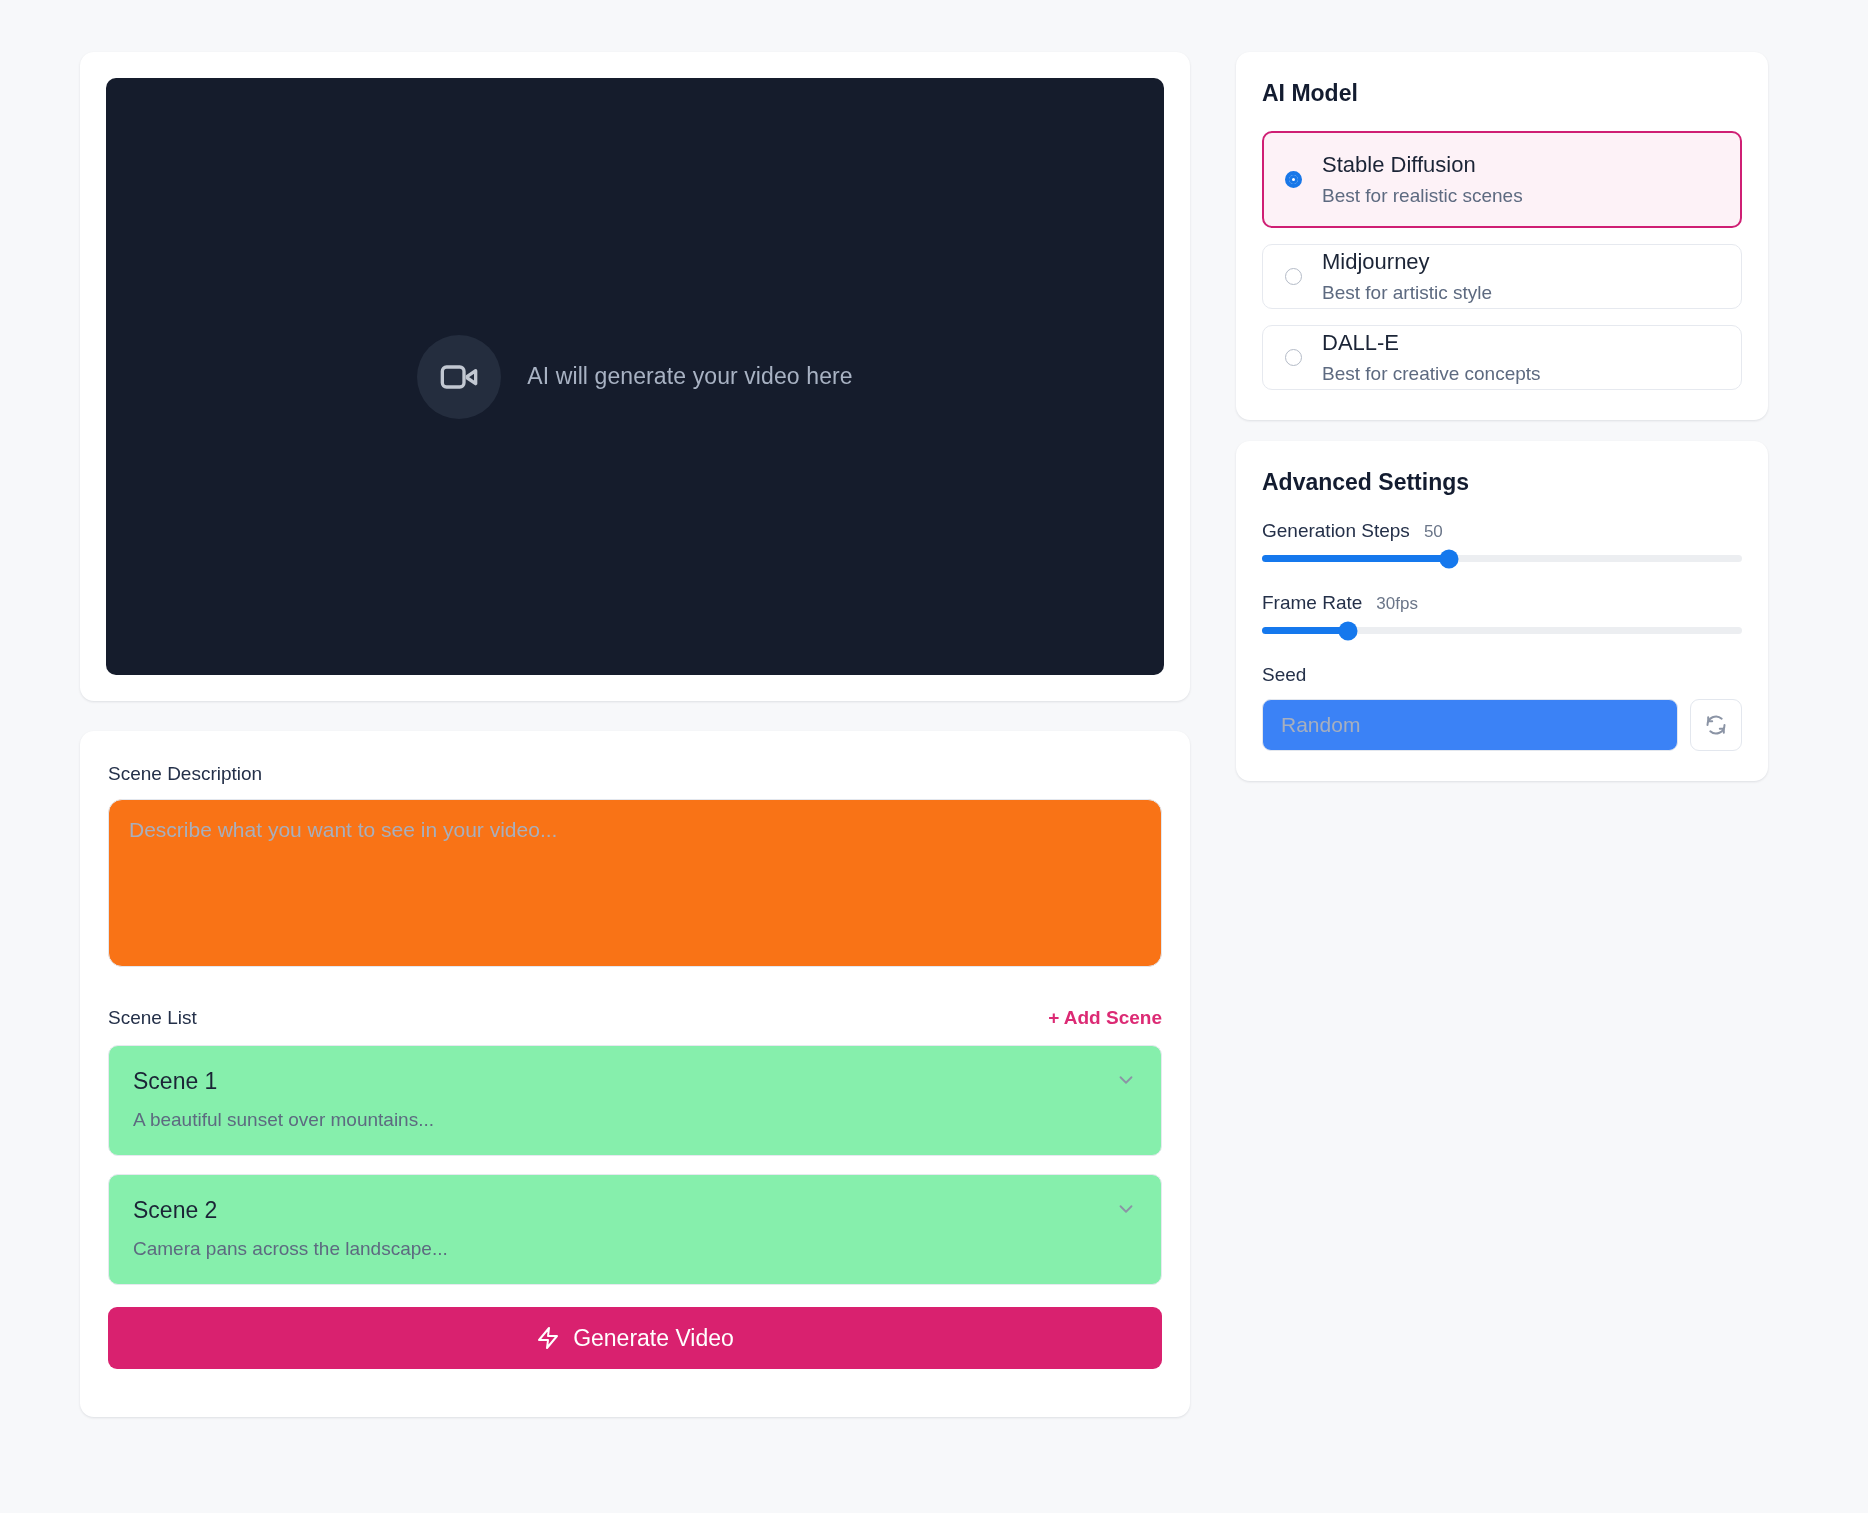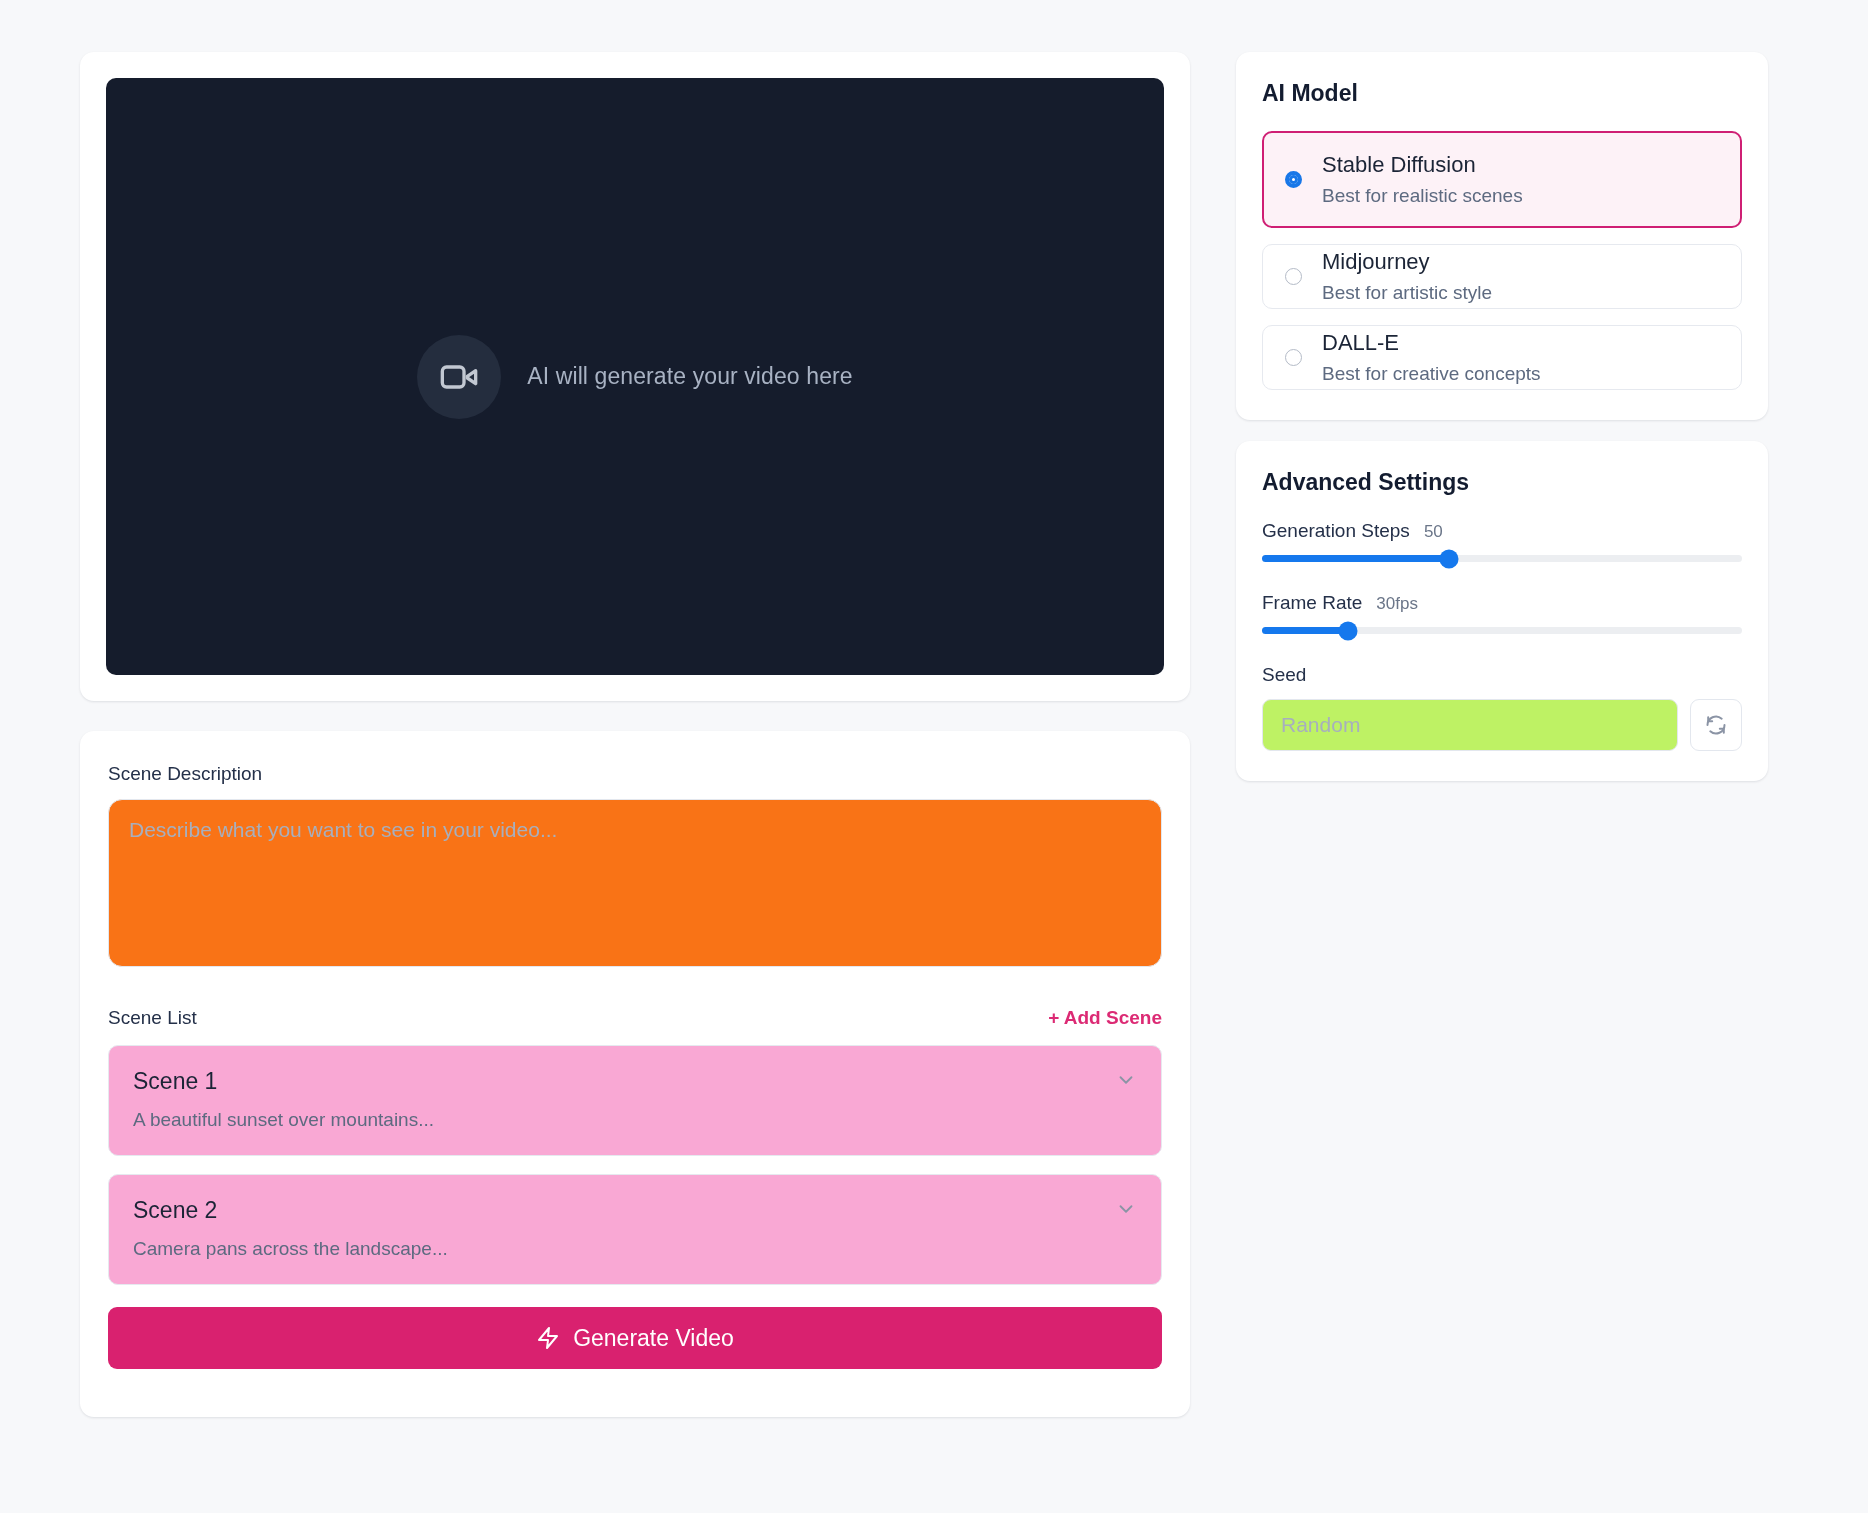--- a/index.html
+++ b/index.html
@@ -109,21 +109,21 @@
     background: none;
     border: none;
     font-family: "Liberation Sans", sans-serif;
   }
 
   .scene-item {
     border: 1px solid #e6e9ef;
     border-radius: 10px;
     padding: 22px 24px 24px;
     margin-bottom: 18px;
-    background: #f9a8d4;
+    background: #86efac;
     cursor: pointer;
   }
 
   .scene-item-top {
     display: flex;
     align-items: center;
     justify-content: space-between;
   }
 
   .scene-item-title {
@@ -265,21 +265,21 @@
   .seed-input {
     flex: 1;
     height: 52px;
     border: 1px solid #e3e7ee;
     border-radius: 9px;
     padding: 0 18px;
     font-size: 21px;
     font-family: "Liberation Sans", sans-serif;
     color: #243049;
     outline: none;
-    background: #bef264;
+    background: #3b82f6;
   }
   .seed-input::placeholder { color: #a7afbe; }
 
   .seed-refresh-btn {
     width: 52px; height: 52px;
     border: 1px solid #e3e7ee;
     border-radius: 9px;
     background: #fff;
     display: flex;
     align-items: center;

